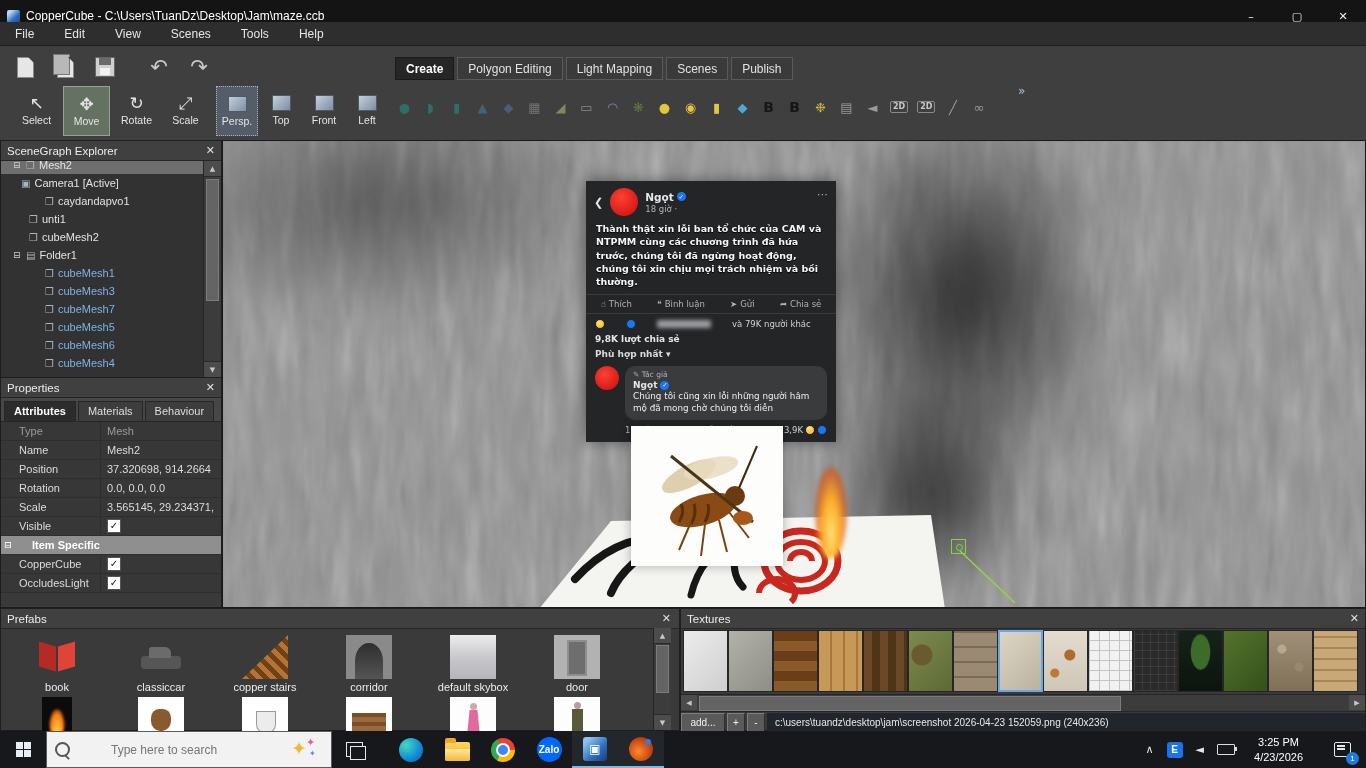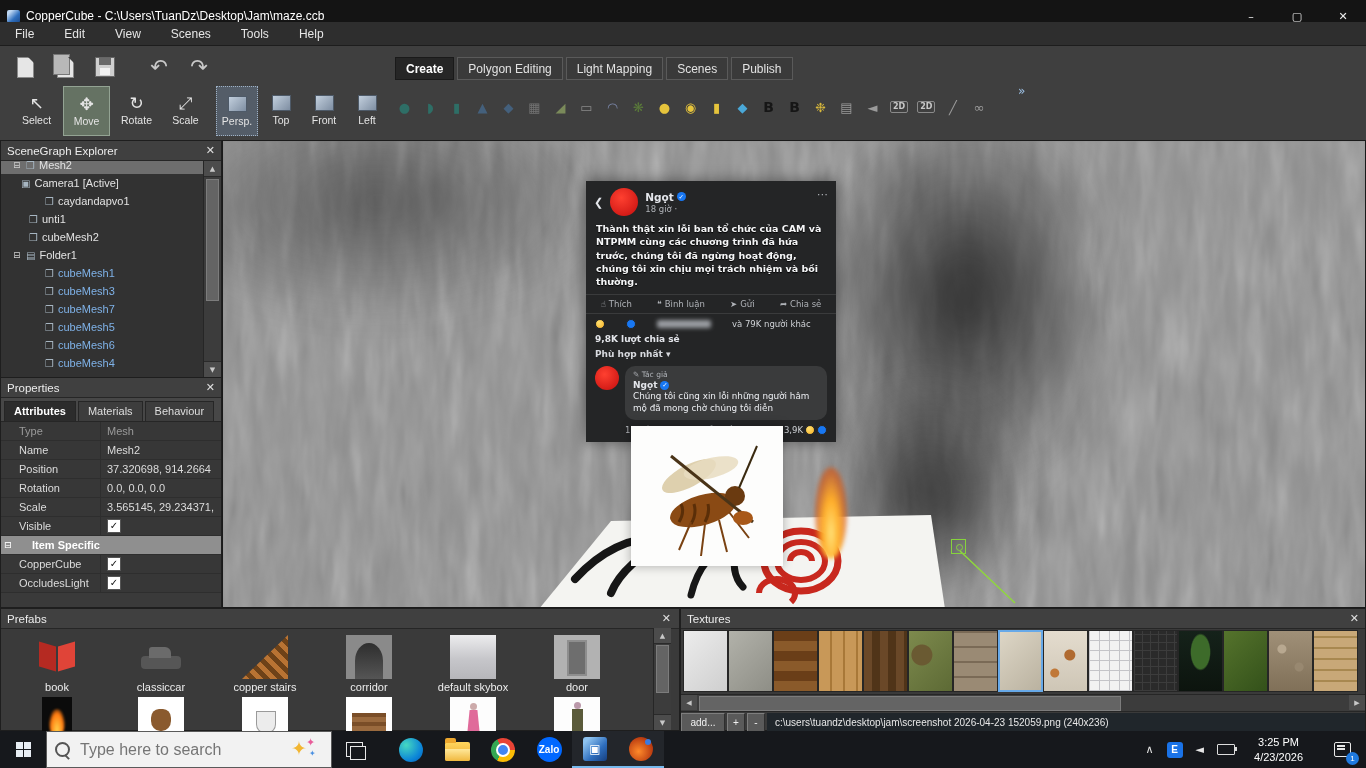--- a/index.html
+++ b/index.html
@@ -158,21 +158,21 @@
   .tx-sq{width:16px;}
   .tx-status{flex:1;background:#20262b;color:#e8e8e8;font-size:10px;display:flex;align-items:center;padding-left:8px;white-space:nowrap;overflow:hidden;}
   
   .taskbar{position:absolute;left:0;top:731px;width:1366px;height:37px;background:#16181c;display:flex;align-items:center;color:#fff;}
   .tb-start{width:46px;height:37px;display:flex;align-items:center;justify-content:center;}
   .winlogo{display:grid;grid-template-columns:7px 7px;grid-template-rows:7px 7px;gap:1px;}
   .winlogo i{background:#e8eef4;}
   .tb-search{width:286px;height:37px;background:#f2f2f2;display:flex;align-items:center;padding:0 8px;box-sizing:border-box;border:1px solid #5a5a5a;}
   .s-ico{width:11px;height:11px;border:2px solid #555;border-radius:50%;position:relative;margin-right:8px;flex:none;}
   .s-ico::after{content:"";position:absolute;left:9px;top:10px;width:2px;height:6px;background:#555;transform:rotate(-45deg);}
-  .tb-search input{border:none;outline:none;background:transparent;font-size:16px;color:#8b5cf6;width:160px;font-family:inherit;}
+  .tb-search input{border:none;outline:none;background:transparent;font-size:12px;color:#8b5cf6;width:160px;font-family:inherit;margin-left:31px;}
   .sparkles{margin-left:auto;position:relative;width:34px;height:26px;}
   .sp{position:absolute;line-height:1;}
   .sp1{left:2px;top:2px;font-size:19px;color:#f2b632;}
   .sp2{left:17px;top:0;font-size:11px;color:#e85d9a;}
   .sp3{left:20px;top:13px;font-size:8px;color:#4a90e2;}
   .tb-taskview{width:44px;height:37px;display:flex;align-items:center;justify-content:center;}
   .tv{width:15px;height:13px;border:1.5px solid #e8e8e8;position:relative;background:transparent;}
   .tv::after{content:"";position:absolute;left:3px;top:3px;width:14px;height:12px;border:1.5px solid #e8e8e8;background:#16181c;}
   .tb-apps{display:flex;margin-left:12px;}
   .app{width:46px;height:37px;display:flex;align-items:center;justify-content:center;box-sizing:border-box;}

